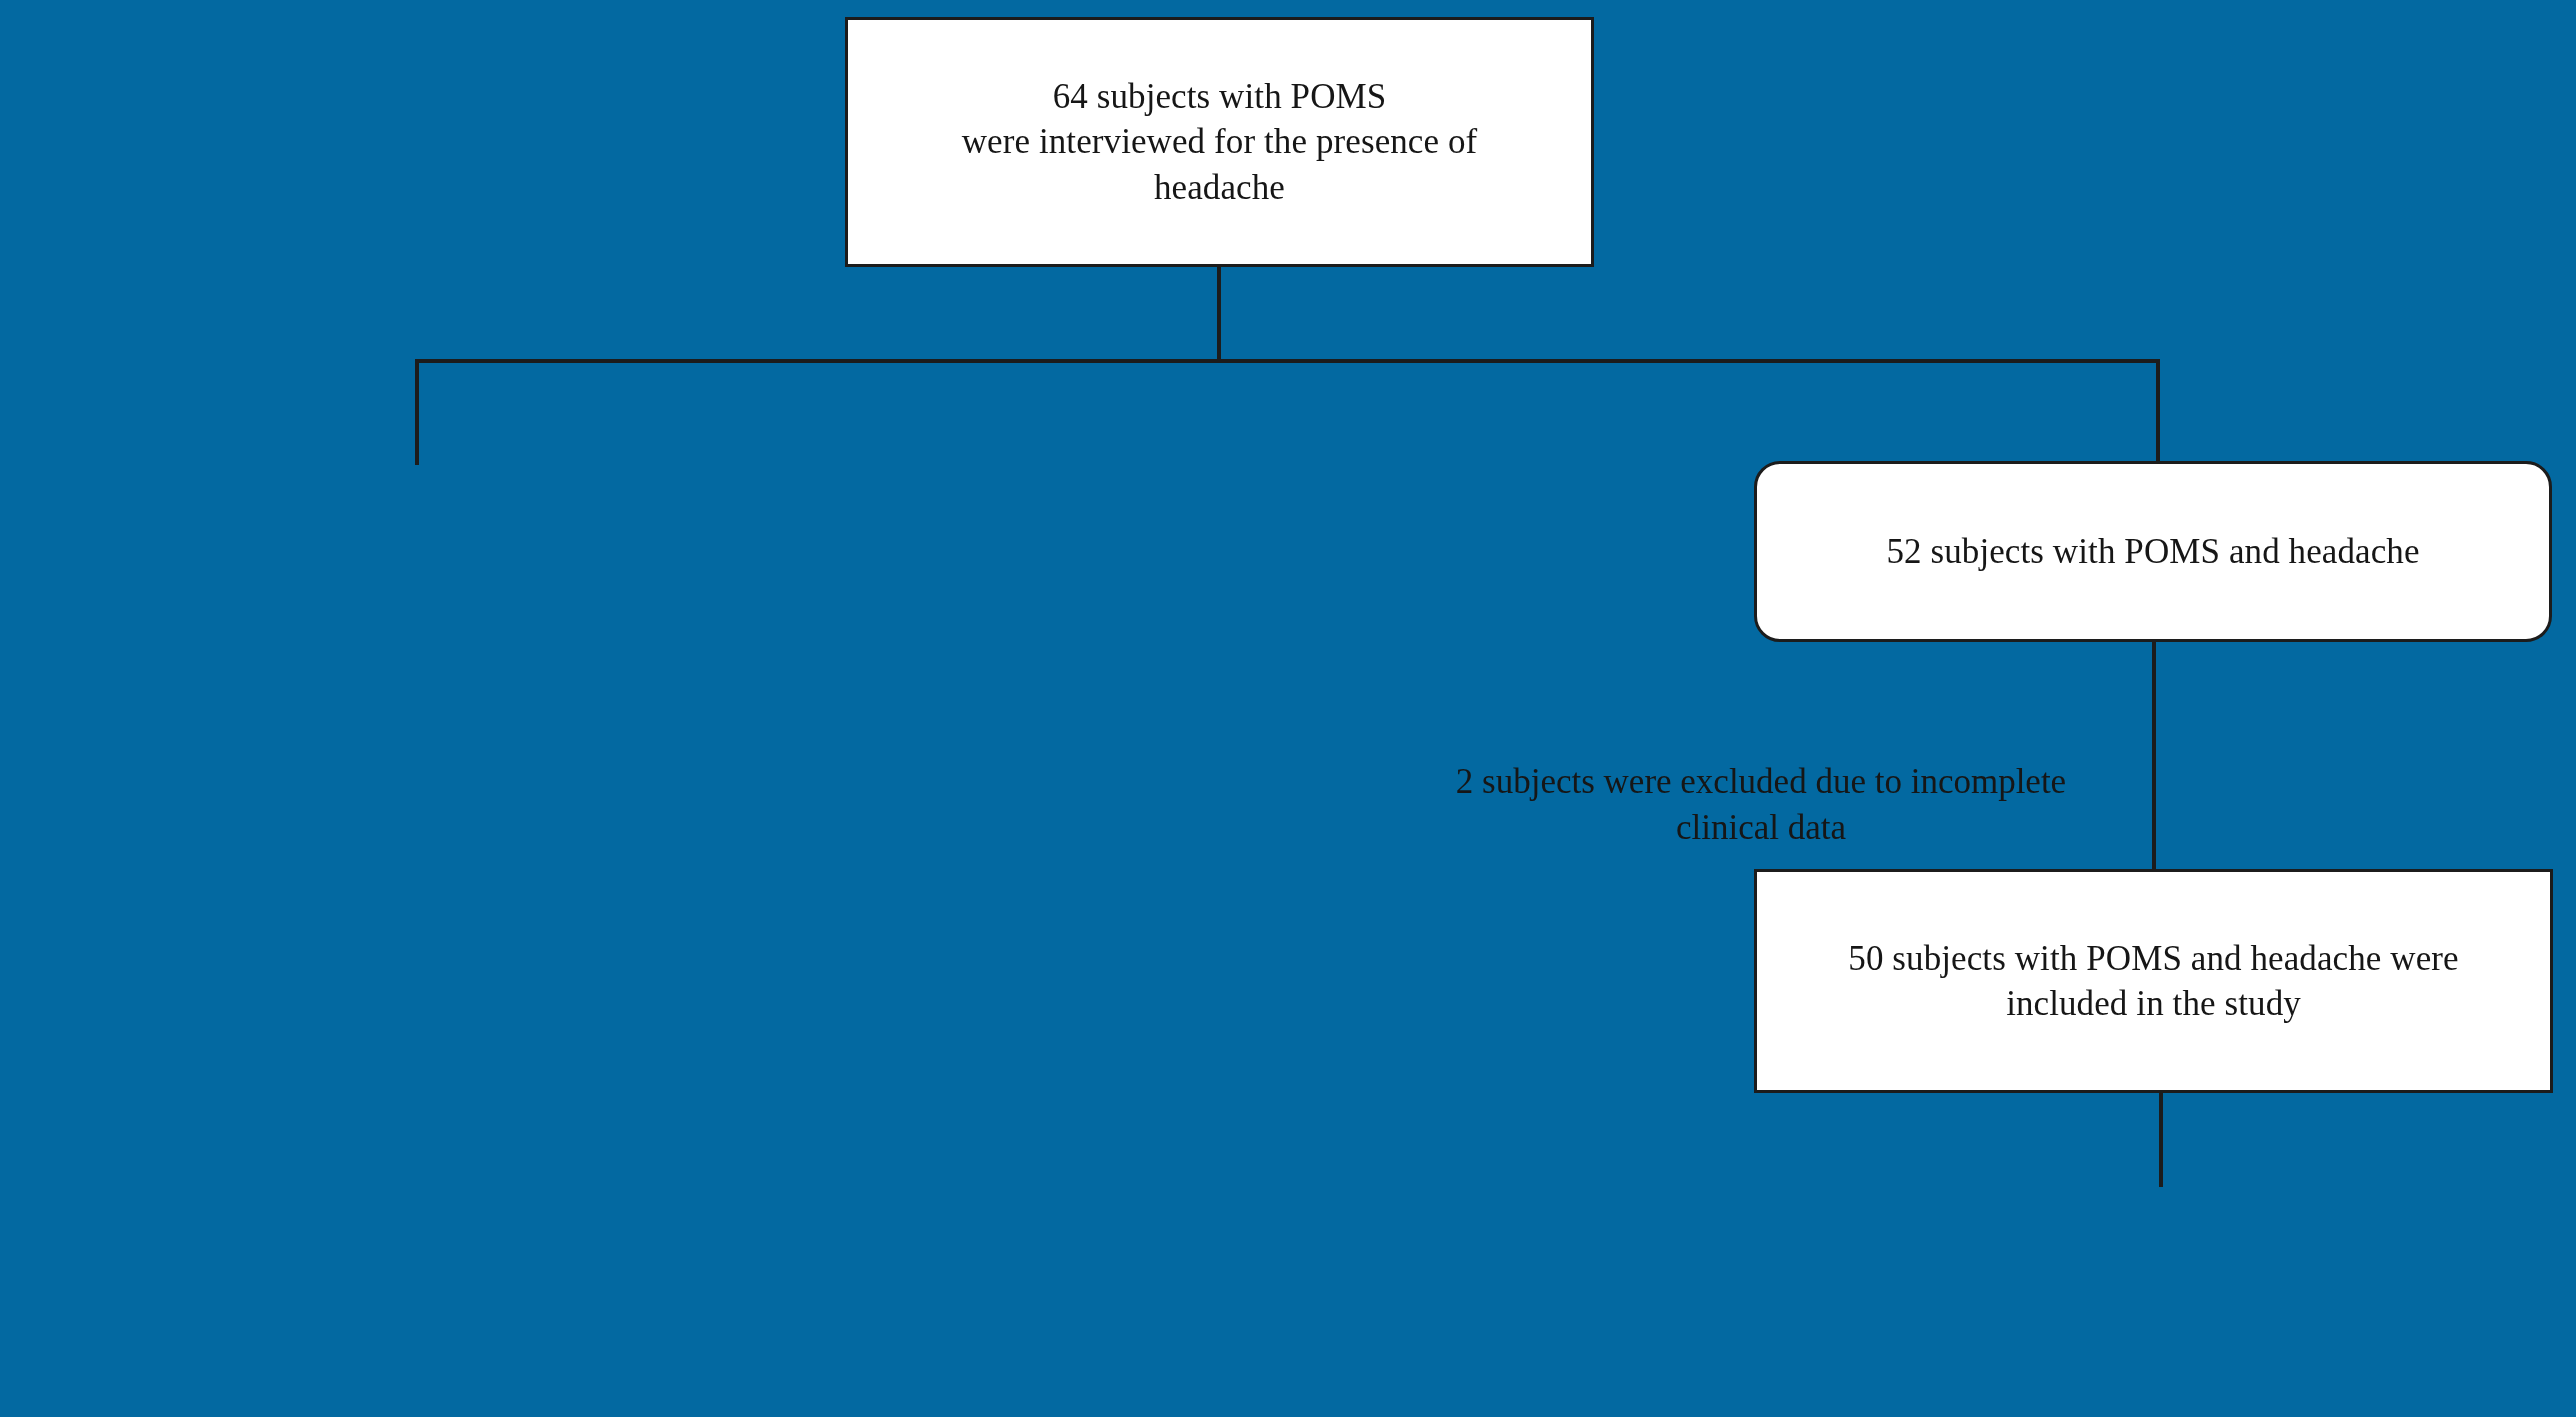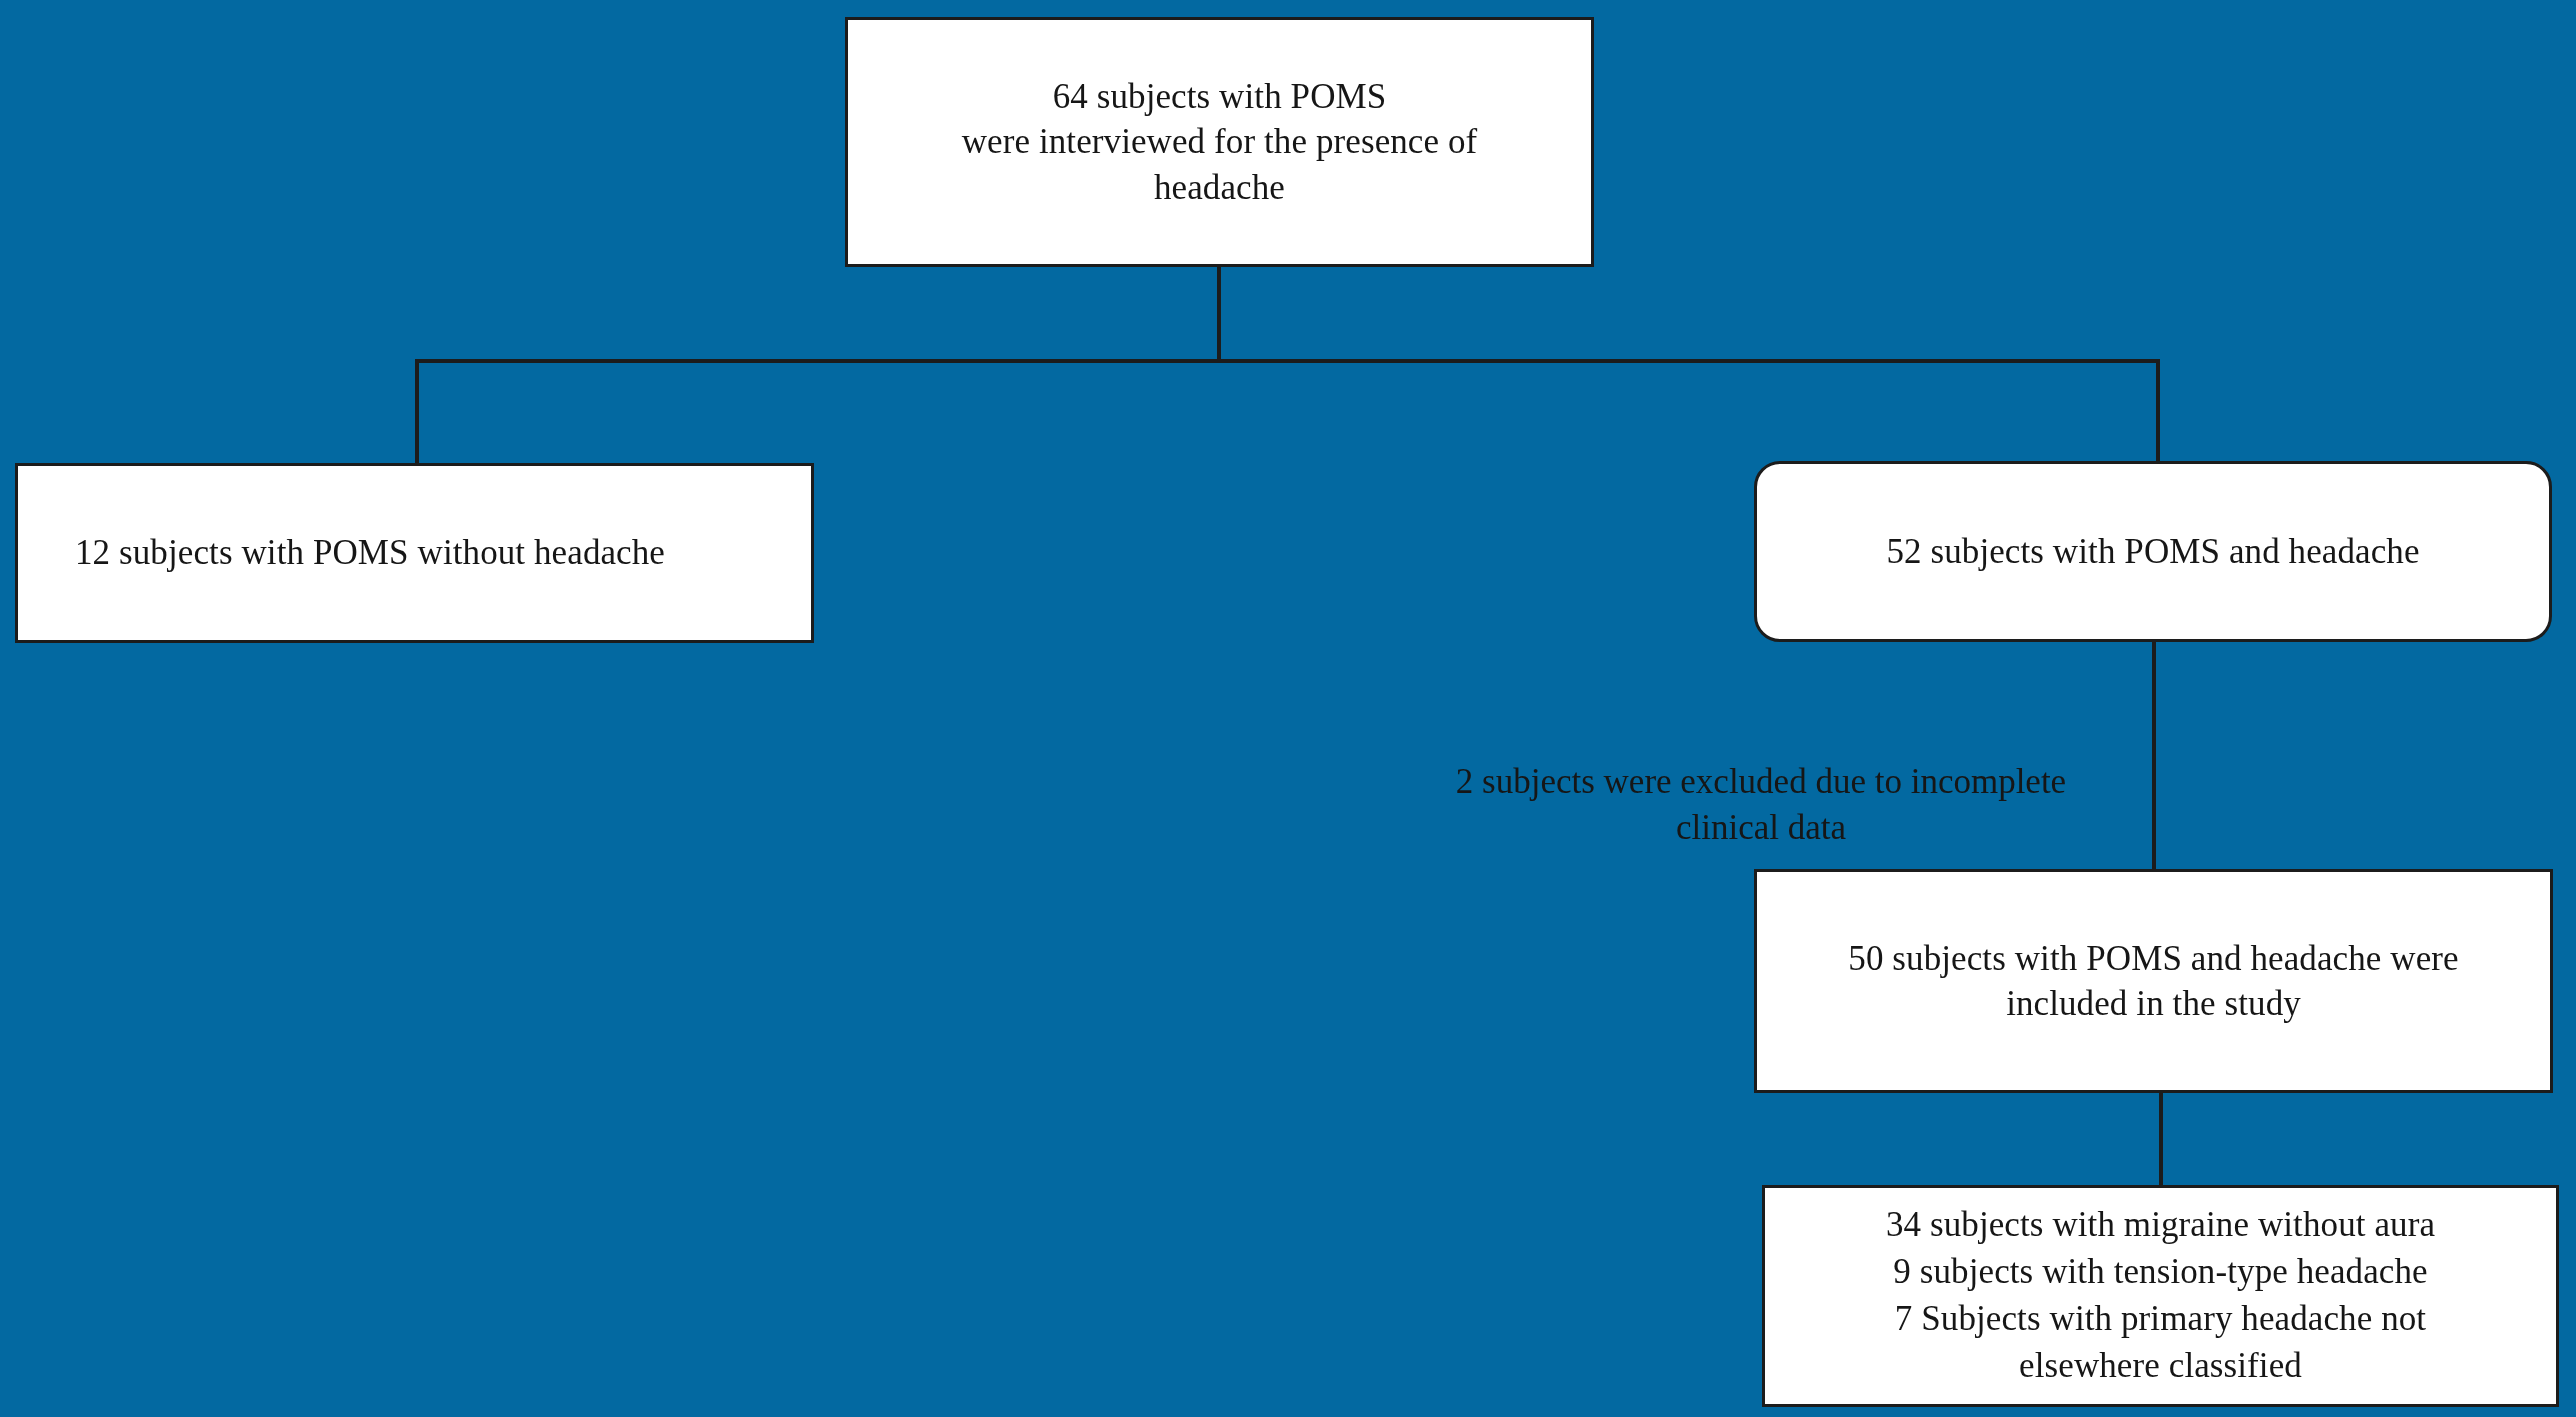--- a/index.html
+++ b/index.html
@@ -95,39 +95,30 @@
   <div class="conn v" id="conn-right-drop"></div>
   <div class="conn v" id="conn-mid-drop"></div>
   <div class="conn v" id="conn-bottom-drop"></div>
 
   <div class="node" id="node-root">
     <span class="txt">64 subjects with POMS
 were interviewed for the presence of
 headache</span>
   </div>
 
-  <div class="node" id="node-no-headache">
-    <span class="txt">12 subjects with POMS without headache</span>
-  </div>
 
   <div class="node" id="node-with-headache">
     <span class="txt">52 subjects with POMS and headache</span>
   </div>
 
   <div id="exclusion-note">
     <span>2 subjects were excluded due to incomplete
 clinical data</span>
   </div>
 
   <div class="node" id="node-included">
     <span class="txt">50 subjects with POMS and headache were
 included in the study</span>
   </div>
 
-  <div class="node" id="node-classification">
-    <span class="txt">34 subjects with migraine without aura
-9 subjects with tension-type  headache
-7 Subjects with primary headache not
-elsewhere classified</span>
-  </div>
 
 </div>
 
 
 </body></html>

